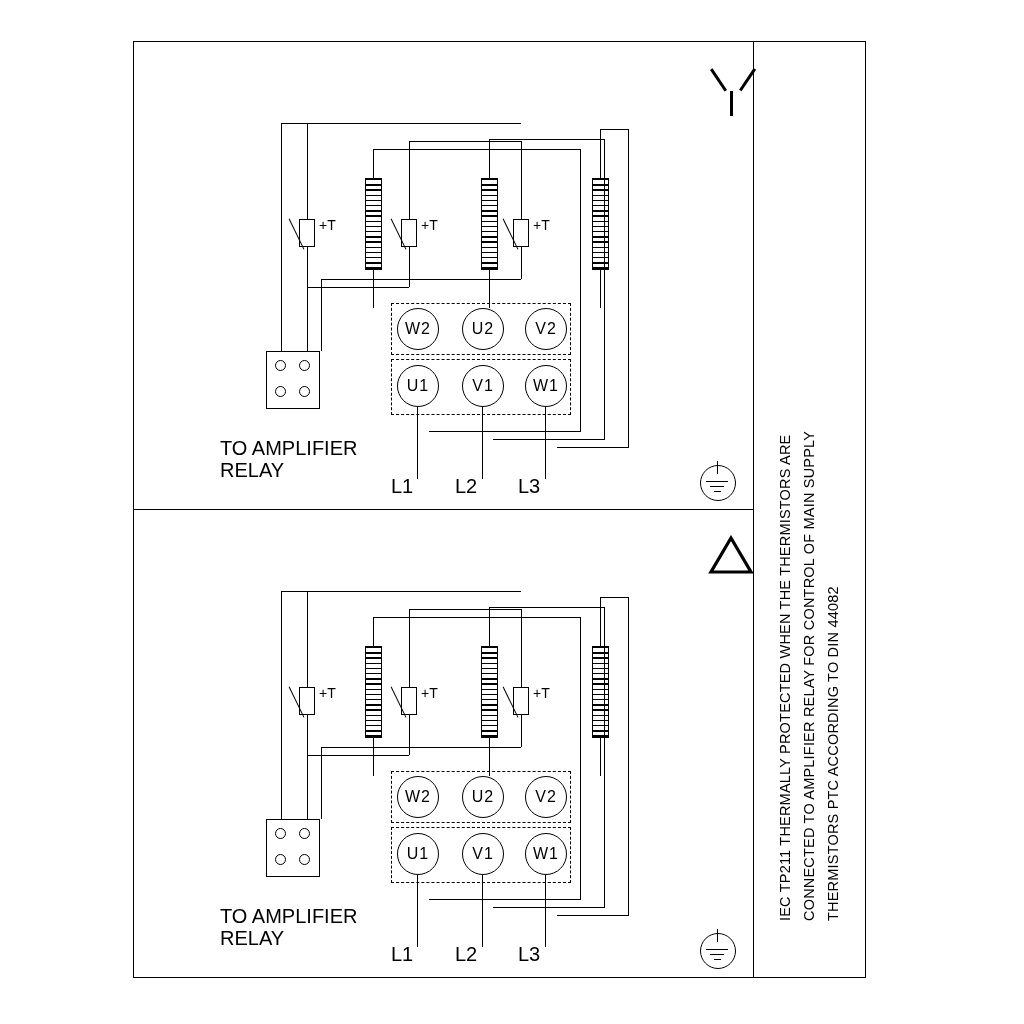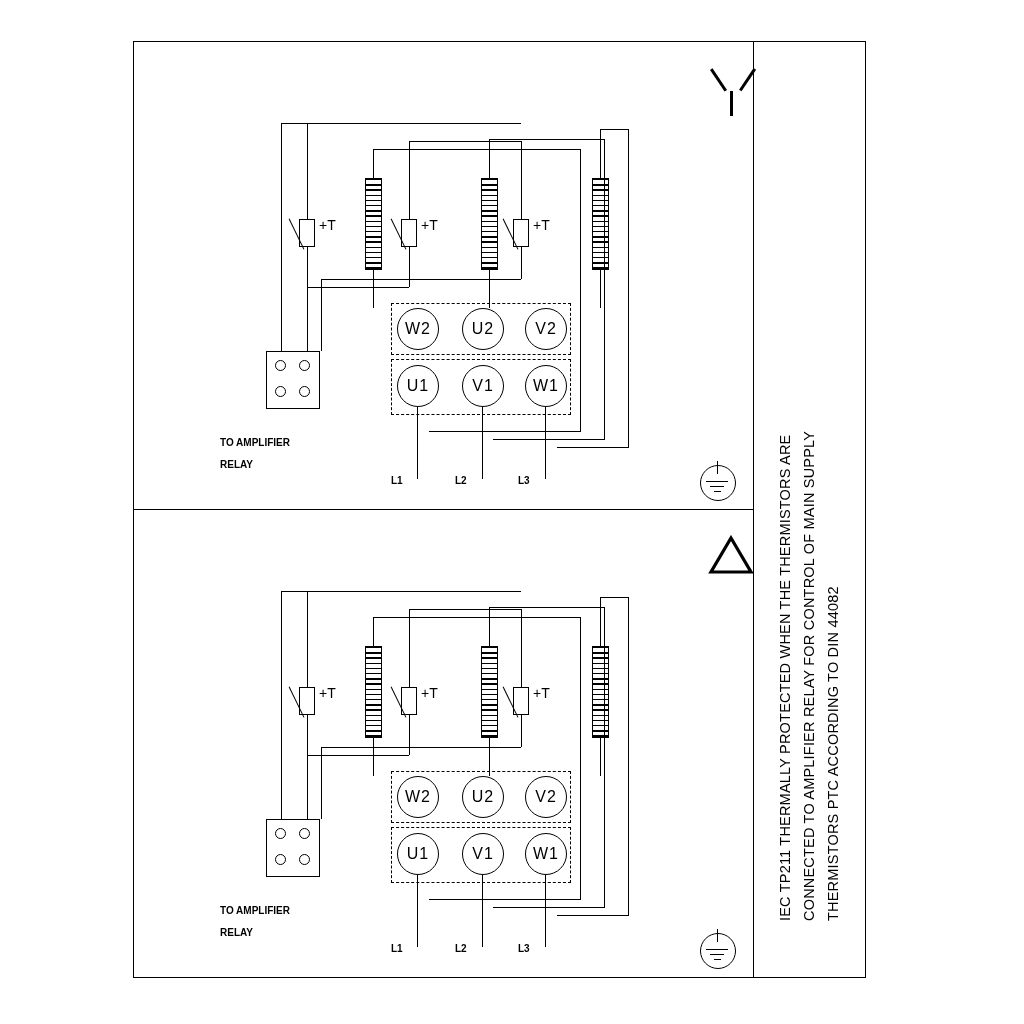--- a/index.html
+++ b/index.html
@@ -151,23 +151,22 @@
     position: absolute;
     width: 11px; height: 11px;
     border: 1.3px solid #000;
     border-radius: 50%;
     background: #fff;
     box-sizing: border-box;
   }
 
   .label {
     position: absolute;
-    font-size: 10px;
+    font-size: 20px;
     white-space: nowrap;
-    font-weight: bold;
   }
 
   
   .sym-y {
     position: absolute;
     width: 44px; height: 46px;
   }
   .sym-y .seg {
     position: absolute;
     background: #000;

